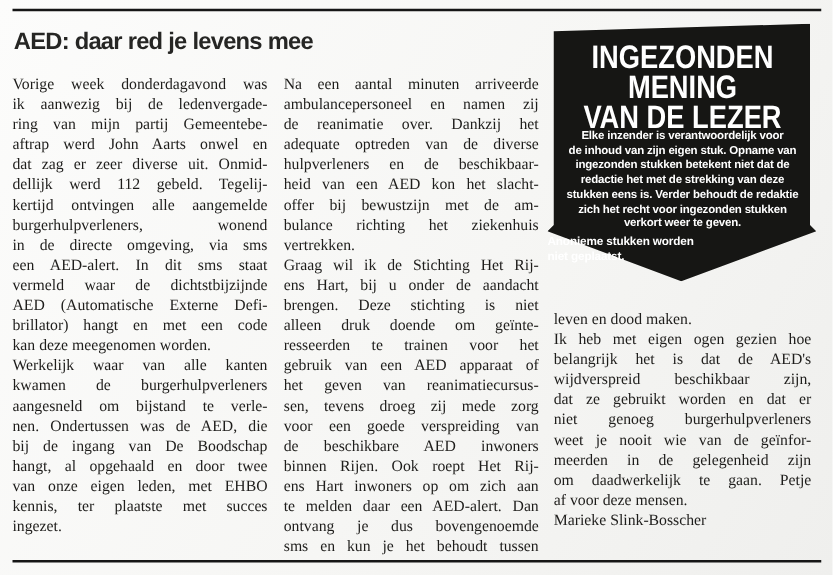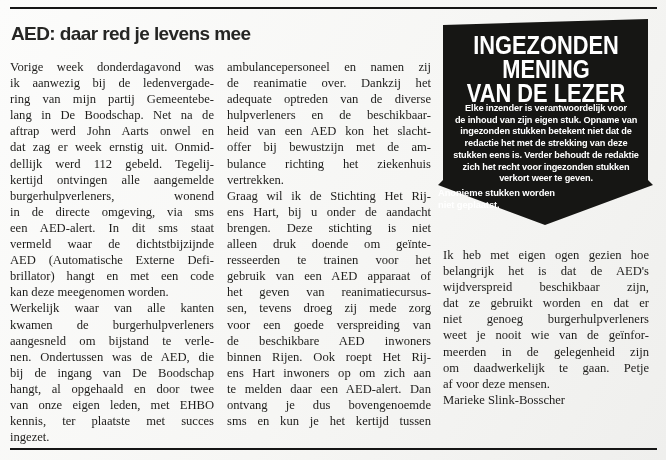--- a/index.html
+++ b/index.html
@@ -67,43 +67,43 @@
 <body>
 
 <div class="rule rule-top"></div>
 
 <h1 class="headline">AED: daar red je levens mee</h1>
 
 <div class="col col-1">
     <div class="line">Vorige week donderdagavond was</div>
     <div class="line">ik aanwezig bij de ledenvergade-</div>
     <div class="line">ring van mijn partij Gemeentebe-</div>
-    <div class="line">lang in De Boodschap. Net na de</div>
     <div class="line">aftrap werd John Aarts onwel en</div>
-    <div class="line">dat zag er week ernstig uit. Onmid-</div>
+    <div class="line">dat zag er zeer diverse uit. Onmid-</div>
     <div class="line">dellijk werd 112 gebeld. Tegelij-</div>
     <div class="line">kertijd ontvingen alle aangemelde</div>
     <div class="line">burgerhulpverleners, wonend</div>
     <div class="line">in de directe omgeving, via sms</div>
     <div class="line">een AED-alert. In dit sms staat</div>
     <div class="line">vermeld waar de dichtstbijzijnde</div>
     <div class="line">AED (Automatische Externe Defi-</div>
     <div class="line">brillator) hangt en met een code</div>
     <div class="line end">kan deze meegenomen worden.</div>
     <div class="line">Werkelijk waar van alle kanten</div>
     <div class="line">kwamen de burgerhulpverleners</div>
     <div class="line">aangesneld om bijstand te verle-</div>
     <div class="line">nen. Ondertussen was de AED, die</div>
     <div class="line">bij de ingang van De Boodschap</div>
     <div class="line">hangt, al opgehaald en door twee</div>
     <div class="line">van onze eigen leden, met EHBO</div>
     <div class="line">kennis, ter plaatste met succes</div>
     <div class="line end">ingezet.</div>
   </div>
 <div class="col col-2">
+    <div class="line">Na een aantal minuten arriveerde</div>
     <div class="line">ambulancepersoneel en namen zij</div>
     <div class="line">de reanimatie over. Dankzij het</div>
     <div class="line">adequate optreden van de diverse</div>
     <div class="line">hulpverleners en de beschikbaar-</div>
     <div class="line">heid van een AED kon het slacht-</div>
     <div class="line">offer bij bewustzijn met de am-</div>
     <div class="line">bulance richting het ziekenhuis</div>
     <div class="line end">vertrekken.</div>
     <div class="line">Graag wil ik de Stichting Het Rij-</div>
     <div class="line">ens Hart, bij u onder de aandacht</div>
@@ -112,23 +112,24 @@
     <div class="line">resseerden te trainen voor het</div>
     <div class="line">gebruik van een AED apparaat of</div>
     <div class="line">het geven van reanimatiecursus-</div>
     <div class="line">sen, tevens droeg zij mede zorg</div>
     <div class="line">voor een goede verspreiding van</div>
     <div class="line">de beschikbare AED inwoners</div>
     <div class="line">binnen Rijen. Ook roept Het Rij-</div>
     <div class="line">ens Hart inwoners op om zich aan</div>
     <div class="line">te melden daar een AED-alert. Dan</div>
     <div class="line">ontvang je dus bovengenoemde</div>
-    <div class="line">sms en kun je het kertijd tussen</div>
+    <div class="line">sms en kun je het behoudt tussen</div>
   </div>
 <div class="col col-3">
+    <div class="line end">leven en dood maken.</div>
     <div class="line">Ik heb met eigen ogen gezien hoe</div>
     <div class="line">belangrijk het is dat de AED's</div>
     <div class="line">wijdverspreid beschikbaar zijn,</div>
     <div class="line">dat ze gebruikt worden en dat er</div>
     <div class="line">niet genoeg burgerhulpverleners</div>
     <div class="line">weet je nooit wie van de geïnfor-</div>
     <div class="line">meerden in de gelegenheid zijn</div>
     <div class="line">om daadwerkelijk te gaan. Petje</div>
     <div class="line end">af voor deze mensen.</div>
     <div class="line end">Marieke Slink-Bosscher</div>

